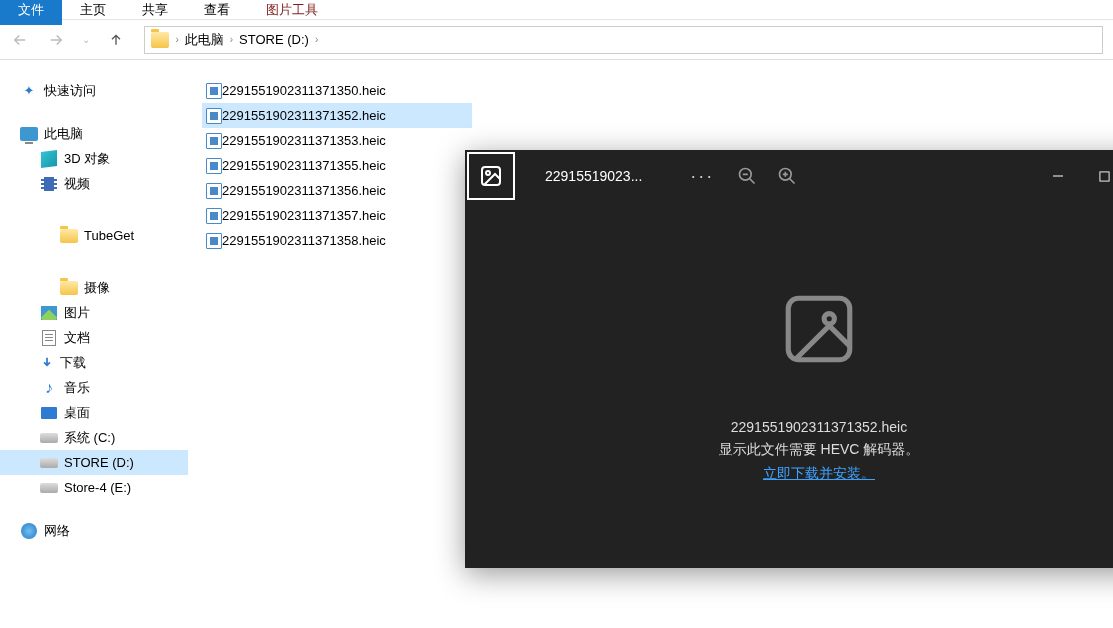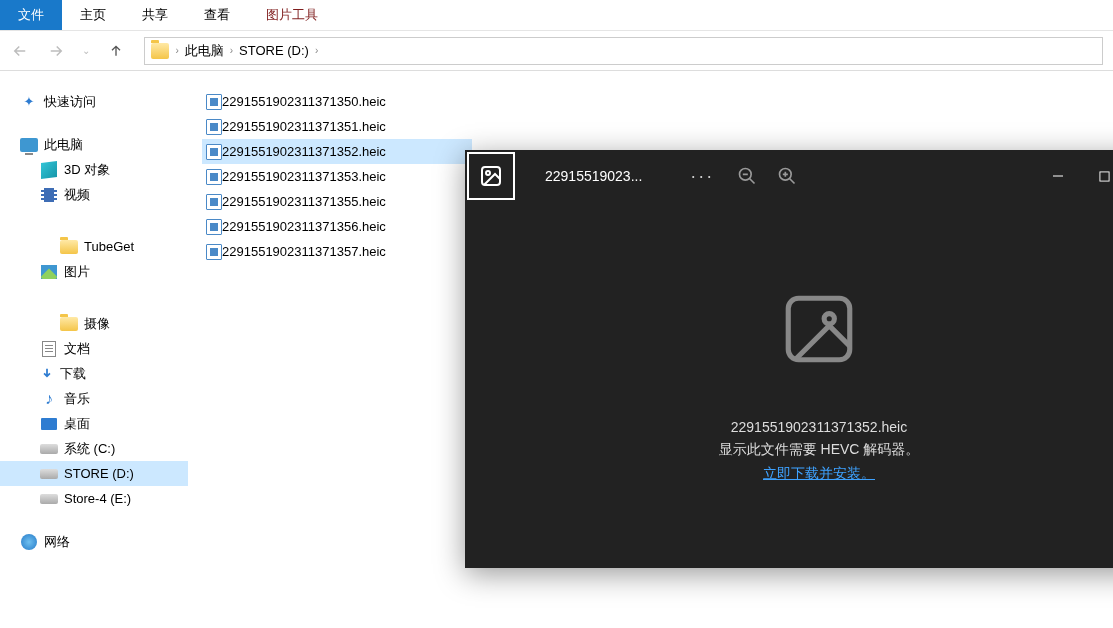--- a/index.html
+++ b/index.html
@@ -1,19 +1,19 @@
 <!DOCTYPE html>
 <html><head>
 <meta charset="utf-8">
 <style>
 * { margin: 0; padding: 0; box-sizing: border-box; font-family: "Microsoft YaHei", "Segoe UI", sans-serif; }
 body { width: 1113px; height: 628px; background: #fff; font-size: 13px; color: #000; overflow: hidden; position: relative; }
 
 
-.ribbon { display: flex; align-items: center; height: 31px; border-bottom: 1px solid #e5e5e5; }
+.ribbon { display: flex; align-items: center; height: 20px; border-bottom: 1px solid #e5e5e5; }
 .ribbon-tab { padding: 6px 18px; cursor: default; font-size: 13px; }
 .ribbon-tab.file { background: #1979ca; color: #fff; }
 .ribbon-tab.tool { color: #7f1d1d; }
 
 
 .navbar { display: flex; align-items: center; height: 40px; padding: 4px 10px; border-bottom: 1px solid #ddd; }
 .nav-arrows { display: flex; align-items: center; gap: 16px; color: #bdbdbd; }
 .nav-arrow, .nav-up { width: 20px; height: 20px; display: flex; align-items: center; justify-content: center; }
 .nav-arrow svg, .nav-up svg { stroke: #bdbdbd; }
 .nav-up svg { stroke: #555; }
@@ -139,31 +139,31 @@
           <span class="video-icon"></span>
         </span>
       <span>视频</span>
     </div>
     <div class="tree-item indent2">
       <span class="tree-icon">
           <span class="yellow-folder"></span>
         </span>
       <span>TubeGet</span>
     </div>
+    <div class="tree-item indent2">
+      <span class="tree-icon">
+          <span class="yellow-folder"></span>
+        </span>
+      <span>摄像</span>
+    </div>
     <div class="tree-item indent1">
       <span class="tree-icon">
           <span class="pic-icon"></span>
         </span>
       <span>图片</span>
-    </div>
-    <div class="tree-item indent2">
-      <span class="tree-icon">
-          <span class="yellow-folder"></span>
-        </span>
-      <span>摄像</span>
     </div>
     <div class="tree-item indent1">
       <span class="tree-icon">
           <span class="doc-icon"></span>
         </span>
       <span>文档</span>
     </div>
     <div class="tree-item indent1">
       <span class="tree-icon dl-icon">
         <svg width="14" height="14" viewBox="0 0 24 24" fill="none" stroke="#2e7cd1" stroke-width="3">
@@ -209,26 +209,20 @@
     </div>
   </div>
 
   <div class="filelist" id="filelist">
       <div class="file-row">
         <div class="file-icon">
           <div class="file-icon-inner"></div>
         </div>
         <span>2291551902311371350.heic</span>
       </div>
-      <div class="file-row">
-        <div class="file-icon">
-          <div class="file-icon-inner"></div>
-        </div>
-        <span>2291551902311371351.heic</span>
-      </div>
       <div class="file-row selected">
         <div class="file-icon">
           <div class="file-icon-inner"></div>
         </div>
         <span>2291551902311371352.heic</span>
       </div>
       <div class="file-row">
         <div class="file-icon">
           <div class="file-icon-inner"></div>
         </div>
@@ -244,20 +238,26 @@
         <div class="file-icon">
           <div class="file-icon-inner"></div>
         </div>
         <span>2291551902311371356.heic</span>
       </div>
       <div class="file-row">
         <div class="file-icon">
           <div class="file-icon-inner"></div>
         </div>
         <span>2291551902311371357.heic</span>
+      </div>
+      <div class="file-row">
+        <div class="file-icon">
+          <div class="file-icon-inner"></div>
+        </div>
+        <span>2291551902311371358.heic</span>
       </div>
     </div>
 
 </div>
 
 <div class="photos-app">
   <div class="photos-titlebar">
     <div class="app-badge">
       <svg width="24" height="24" viewBox="0 0 24 24" fill="none" stroke="#fff" stroke-width="2">
           <rect x="3" y="3" width="18" height="18" rx="3"></rect>

